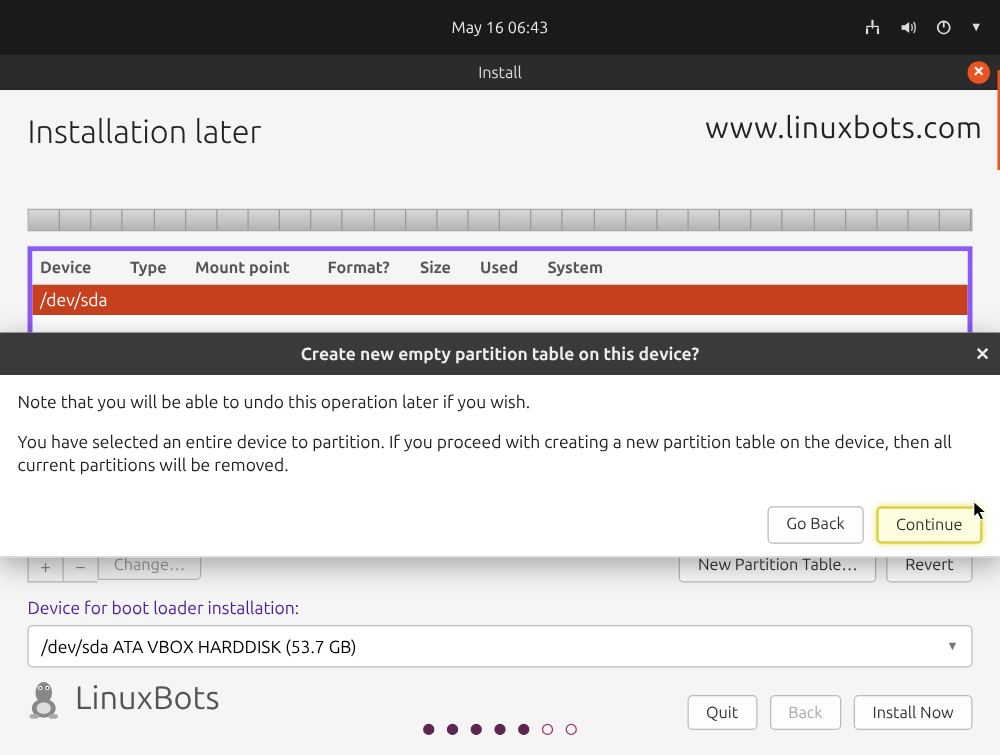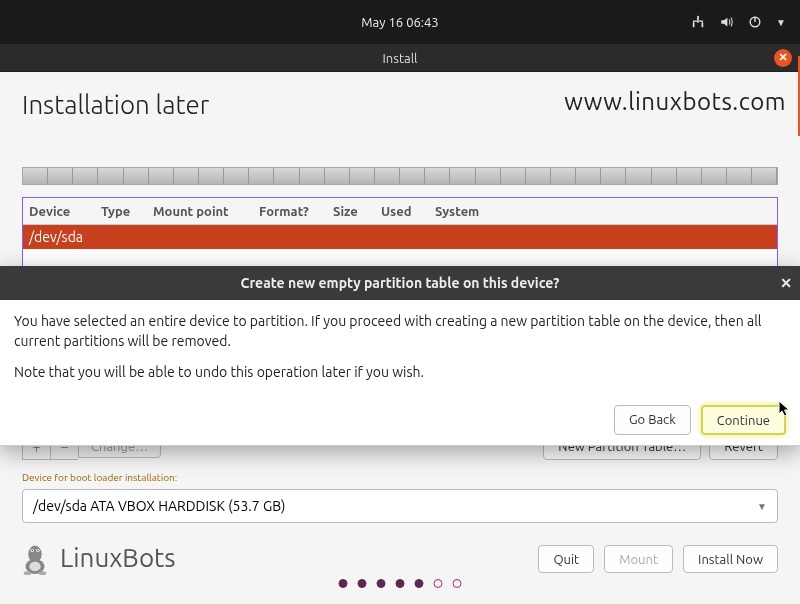--- a/index.html
+++ b/index.html
@@ -73,21 +73,21 @@
   .part-vis {
     margin-top: 48px;
     height: 18px;
     background: linear-gradient(#d8d8d8,#b4b4b4);
     border:1px solid #aaa;
     display:flex;
   }
   .part-vis div{flex:1;border-right:1px solid #999;}
   .part-table {
     margin-top:12px;
-    border:1px solid #8b5cf6;
+    border:4px solid #8b5cf6;
     background:#fff;
   }
   .part-header {
     display:flex;
     gap:14px;
     background:#f5f5f5;
     color:#555;
     font-size:13px;
     font-weight:bold;
     padding:6px 6px;
@@ -121,21 +121,21 @@
   }
   .toolbar .right{
     margin-left:auto;display:flex;gap:8px;
   }
   .btn{
     border:1px solid #bbb;background:#fdfdfd;
     padding:6px 14px;font-size:13px;color:#333;
     border-radius:4px;
   }
   .btn.dis{color:#aaa;}
-  .bootlabel{margin-top:12px;font-size:10px;color:#a16207;}
+  .bootlabel{margin-top:12px;font-size:14px;color:#4c1d95;}
   .dropdown{
     margin-top:6px;
     border:1px solid #bbb;border-radius:4px;
     background:#fff;
     padding:8px 10px;font-size:14px;
     display:flex;align-items:center;justify-content:space-between;
   }
   .dropdown .chev{color:#777;font-size:10px;}
   .nav-buttons{
     display:flex;justify-content:flex-end;gap:10px;margin-top:22px;align-items:flex-end;
@@ -286,35 +286,35 @@
   </div>
 
   <div class="bootlabel">Device for boot loader installation:</div>
   <div class="dropdown">
     <span>/dev/sda  ATA VBOX HARDDISK (53.7 GB)</span>
     <span class="chev">▼</span>
   </div>
 
   <div class="nav-buttons">
     <div class="btn">Quit</div>
-    <div class="btn dis">Mount</div>
+    <div class="btn dis">Back</div>
     <div class="btn">Install Now</div>
   </div>
 </div>
 
 <div class="watermark-url">www.linuxbots.com</div>
 
 <div class="dialog">
   <div class="dtitle">
     <span>Create new empty partition table on this device?</span>
     <div class="closebtn" style="position:absolute;">✕</div>
   </div>
   <div class="dbody">
+    <p>Note that you will be able to undo this operation later if you wish.</p>
     <p>You have selected an entire device to partition. If you proceed with creating a new partition table on the device, then all current partitions will be removed.</p>
-    <p>Note that you will be able to undo this operation later if you wish.</p>
   </div>
   <div class="dbuttons">
     <div class="btn">Go Back</div>
     <div class="btn continue">Continue</div>
   </div>
 </div>
 
 <svg class="cursor" width="14" height="18" viewBox="0 0 14 18">
   <path d="M1 1 L1 14 L4 11 L6.5 16 L9 15 L6.5 10 L11 10 Z" fill="#000" stroke="#fff" stroke-width="1"></path>
 </svg>

